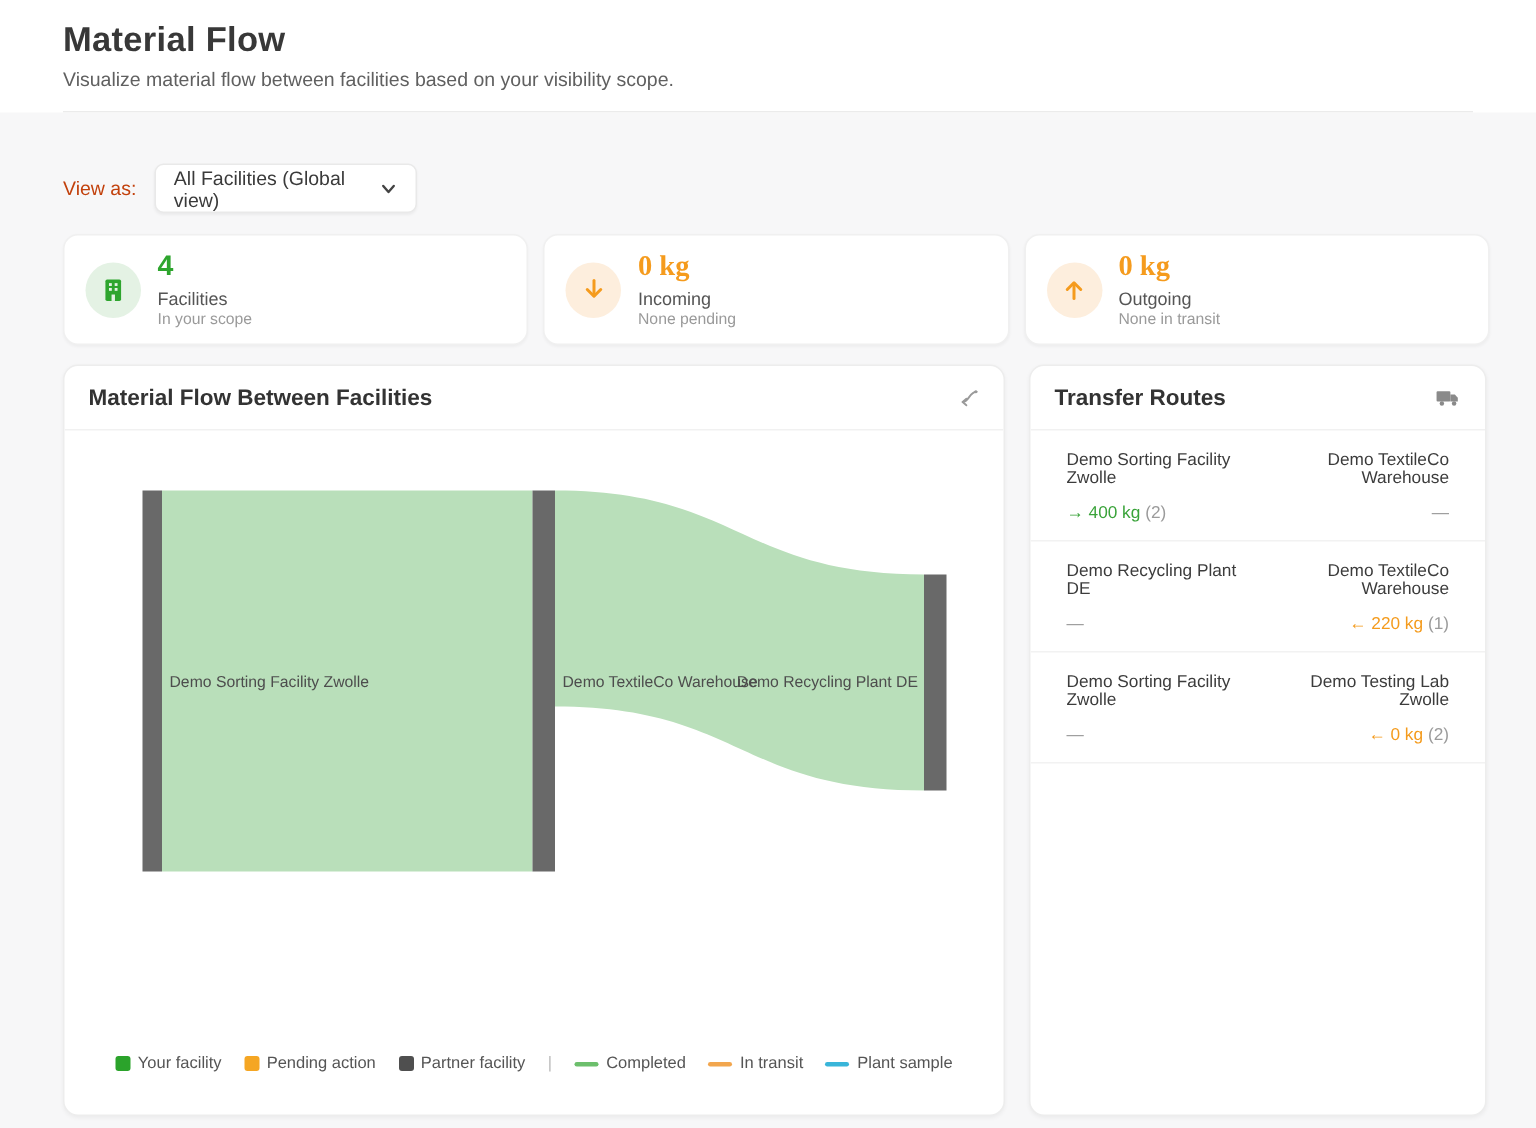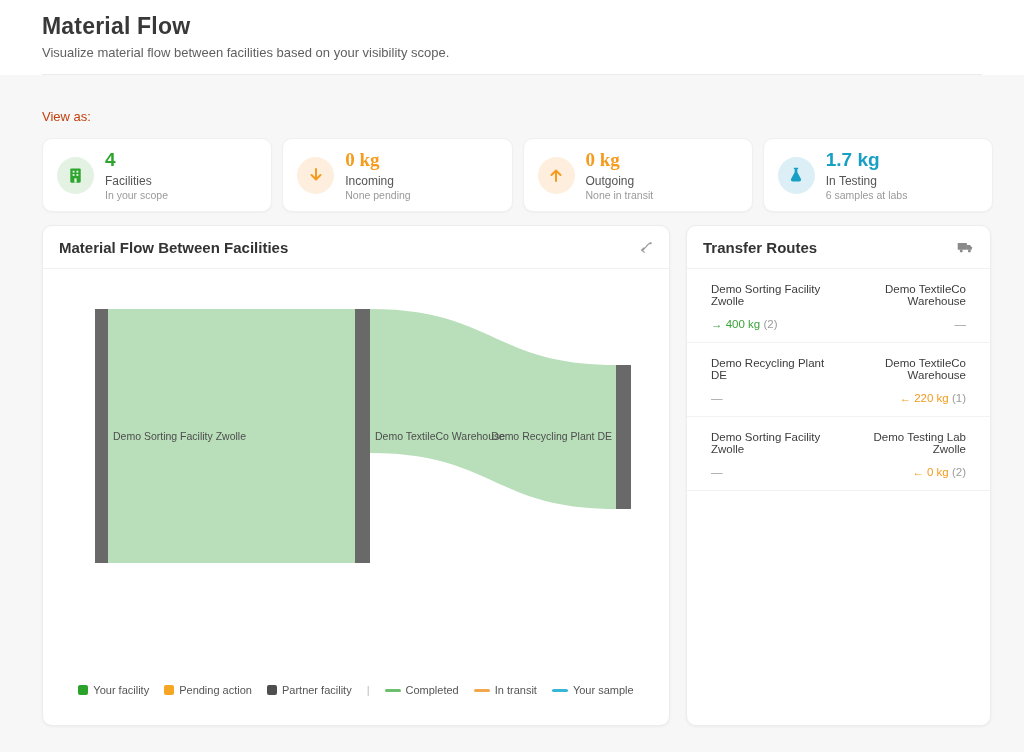--- a/index.html
+++ b/index.html
@@ -96,20 +96,28 @@
 <div class="top">
   <h1>Material Flow</h1>
   <p class="subtitle">Visualize material flow between facilities based on your visibility scope.</p>
   <div class="top-divider"></div>
 </div>
 
 <div class="content">
 
   <div class="view-row">
     <span class="view-label">View as:</span>
+    <div class="dropdown">
+      <span>All Facilities (Global view)</span>
+      <span class="chevron">
+        <svg width="12" height="12" viewBox="0 0 12 12">
+            <polyline points="2.5,4 6,8 9.5,4" fill="none" stroke="#444" stroke-width="1.6" stroke-linecap="round" stroke-linejoin="round"></polyline>
+          </svg>
+      </span>
+    </div>
   </div>
 
   <div class="stats">
 
     <div class="card">
       <div class="circle c-green">
         <svg width="19" height="19" viewBox="0 0 20 20">
           <rect x="4.5" y="2.5" width="11" height="15" rx="1.2" fill="#2ea52e"></rect>
           <rect x="7" y="5" width="2" height="2" fill="#e4f2e4"></rect>
             <rect x="11" y="5" width="2" height="2" fill="#e4f2e4"></rect>
@@ -146,32 +154,20 @@
           <polyline points="4.5,9 9,4.5 13.5,9" fill="none" stroke="#f59b1d" stroke-width="2" stroke-linecap="round" stroke-linejoin="round"></polyline>
         </svg>
       </div>
       <div class="tx">
         <div class="value v-orange">0 kg</div>
         <div class="label">Outgoing</div>
         <div class="sub">None in transit</div>
       </div>
     </div>
 
-    <div class="card">
-      <div class="circle c-blue">
-        <svg width="18" height="18" viewBox="0 0 20 20">
-          <path d="M7.6 2h4.8v1.3h-.9v3.6l3.9 7.2c.8 1.5-.3 3.2-2 3.2H6.6c-1.7 0-2.8-1.7-2-3.2l3.9-7.2V3.3h-.9z" fill="#179fc4"></path>
-        </svg>
-      </div>
-      <div class="tx">
-        <div class="value v-teal">1.7 kg</div>
-        <div class="label">In Testing</div>
-        <div class="sub">6 samples at labs</div>
-      </div>
-    </div>
 
   </div>
 
   <div class="main">
 
     <div class="panel panel-flow">
       <div class="panel-header">
         <span class="panel-title">Material Flow Between Facilities</span>
         <span class="panel-icon">
           <svg width="15" height="15" viewBox="0 0 24 24" fill="none" stroke="#9a9a9a" stroke-width="2" stroke-linecap="round" stroke-linejoin="round">
@@ -215,21 +211,21 @@
           <span class="item">
             <span class="ln ln-green"></span>
             <span>Completed</span>
           </span>
           <span class="item">
             <span class="ln ln-orange"></span>
             <span>In transit</span>
           </span>
           <span class="item">
             <span class="ln ln-cyan"></span>
-            <span>Your sample</span>
+            <span>Plant sample</span>
           </span>
         </div>
       </div>
     </div>
 
     <div class="panel panel-routes">
       <div class="panel-header">
         <span class="panel-title">Transfer Routes</span>
         <span class="panel-icon">
           <svg width="17" height="17" viewBox="0 0 24 24" fill="#8a8a8a">

